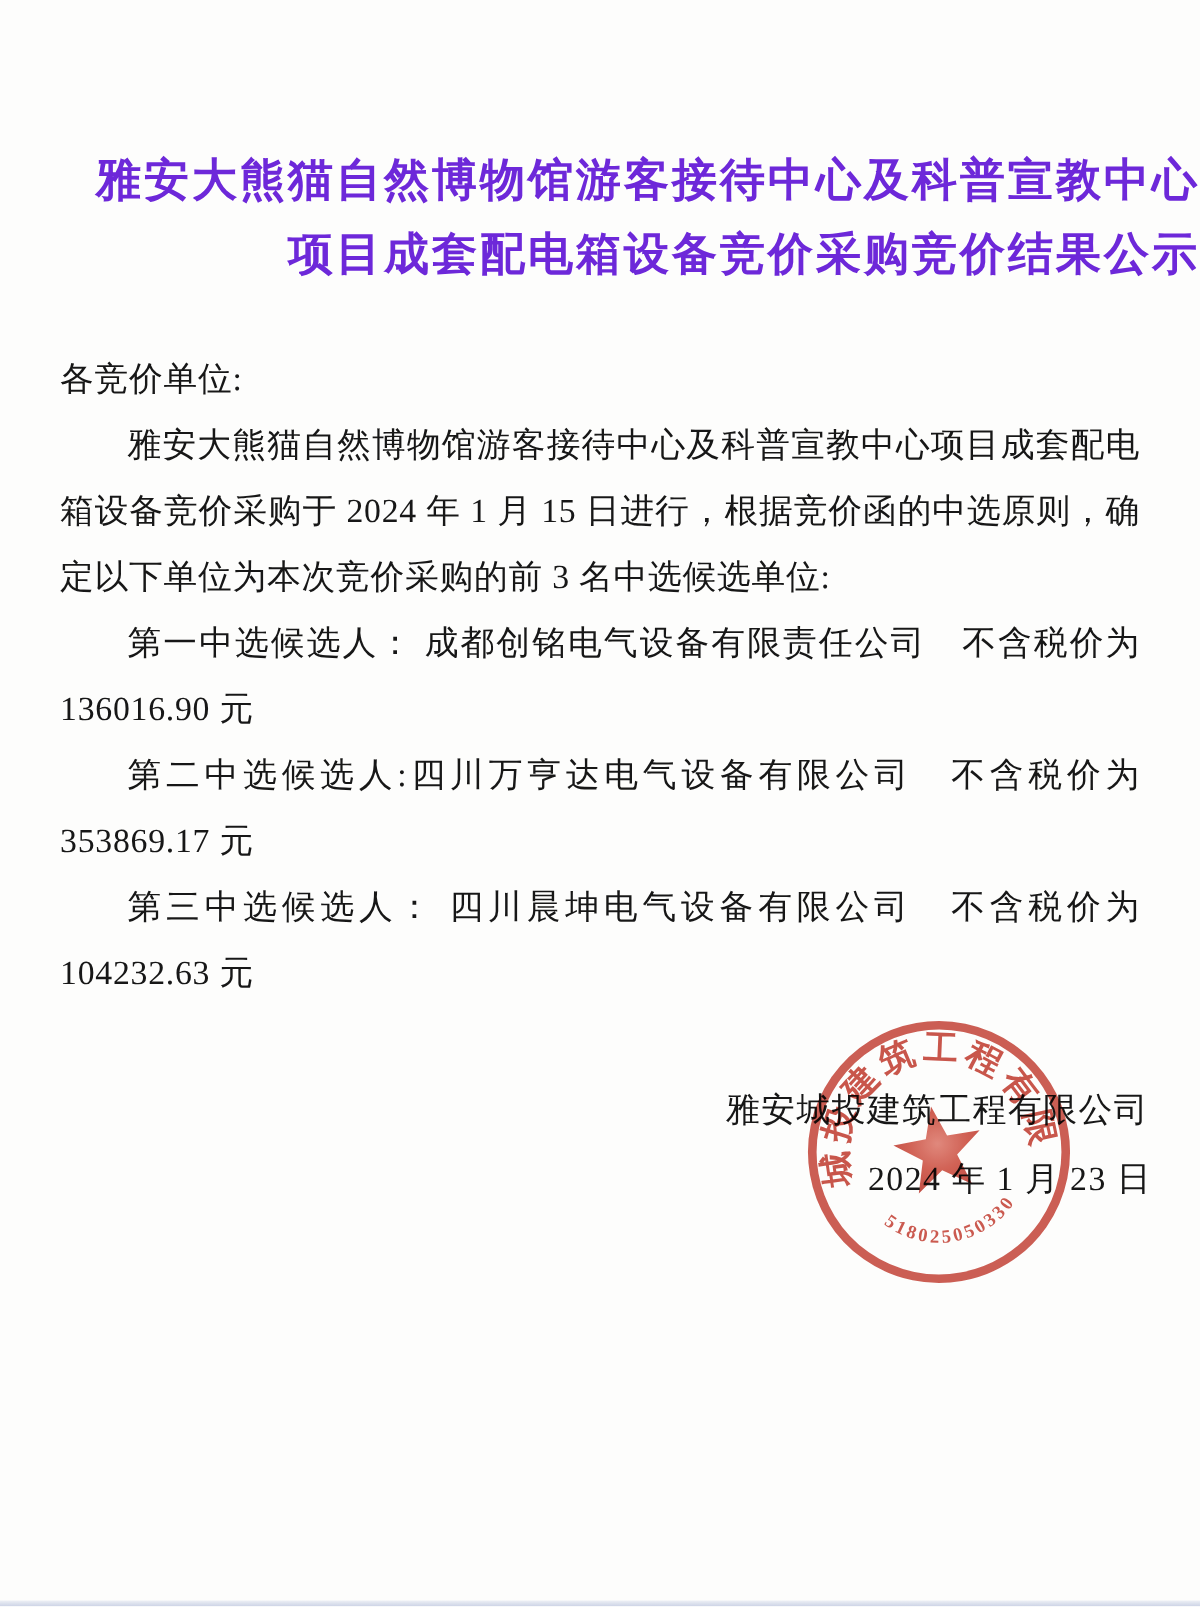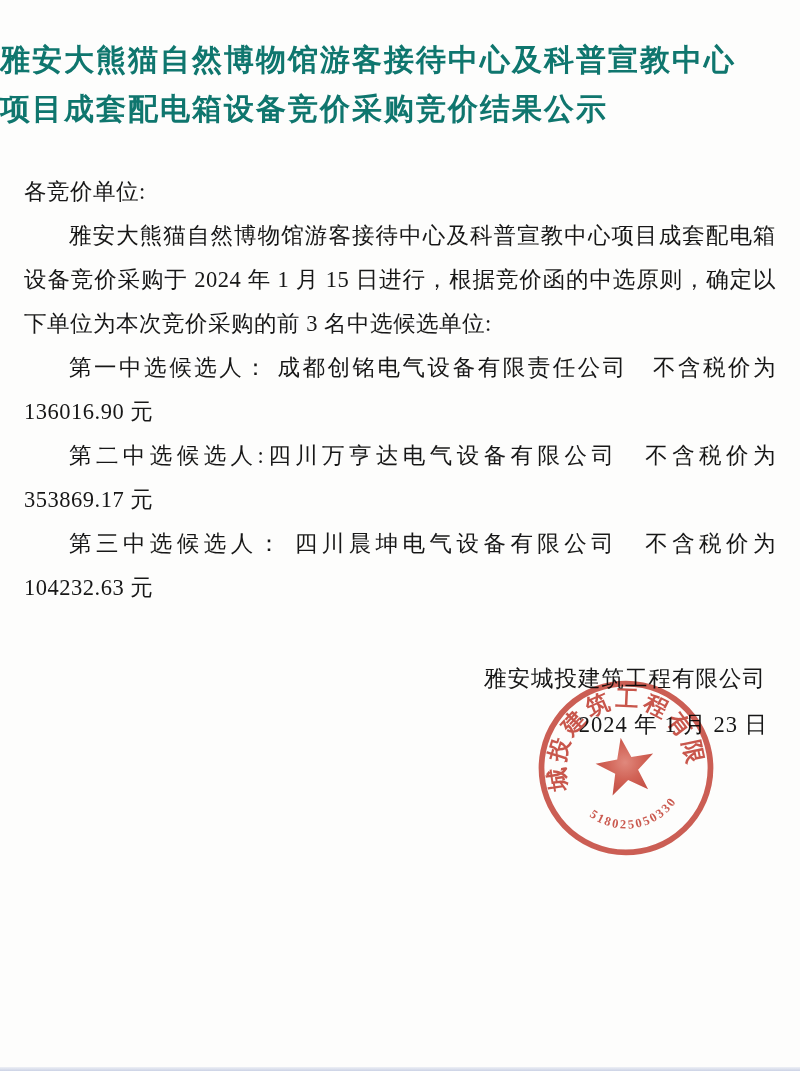--- a/index.html
+++ b/index.html
@@ -10,32 +10,32 @@
   .page {
     position: relative;
     width: 800px;
     height: 1071px;
     background: #fdfdfc;
     overflow: hidden;
     font-family: "Liberation Serif", "DejaVu Serif", serif;
     color: #171717;
   }
   .title {
-    padding-top: 35px;
-    text-align: left;
+    padding-top: 96px;
+    text-align: right;
     font-family: "Liberation Sans", "DejaVu Sans", sans-serif;
     font-weight: 700;
     font-size: 30px;
     line-height: 49px;
     letter-spacing: 2px;
-    color: #0f766e;
+    color: #6d28d9;
   }
   .content {
     margin-top: 37px;
-    padding: 0 24px;
+    padding: 0 40px;
     font-size: 22.5px;
     line-height: 44px;
     letter-spacing: 0.5px;
     text-align: justify;
   }
   .content p {
     margin: 0;
   }
   .para {
     text-indent: 2em;

